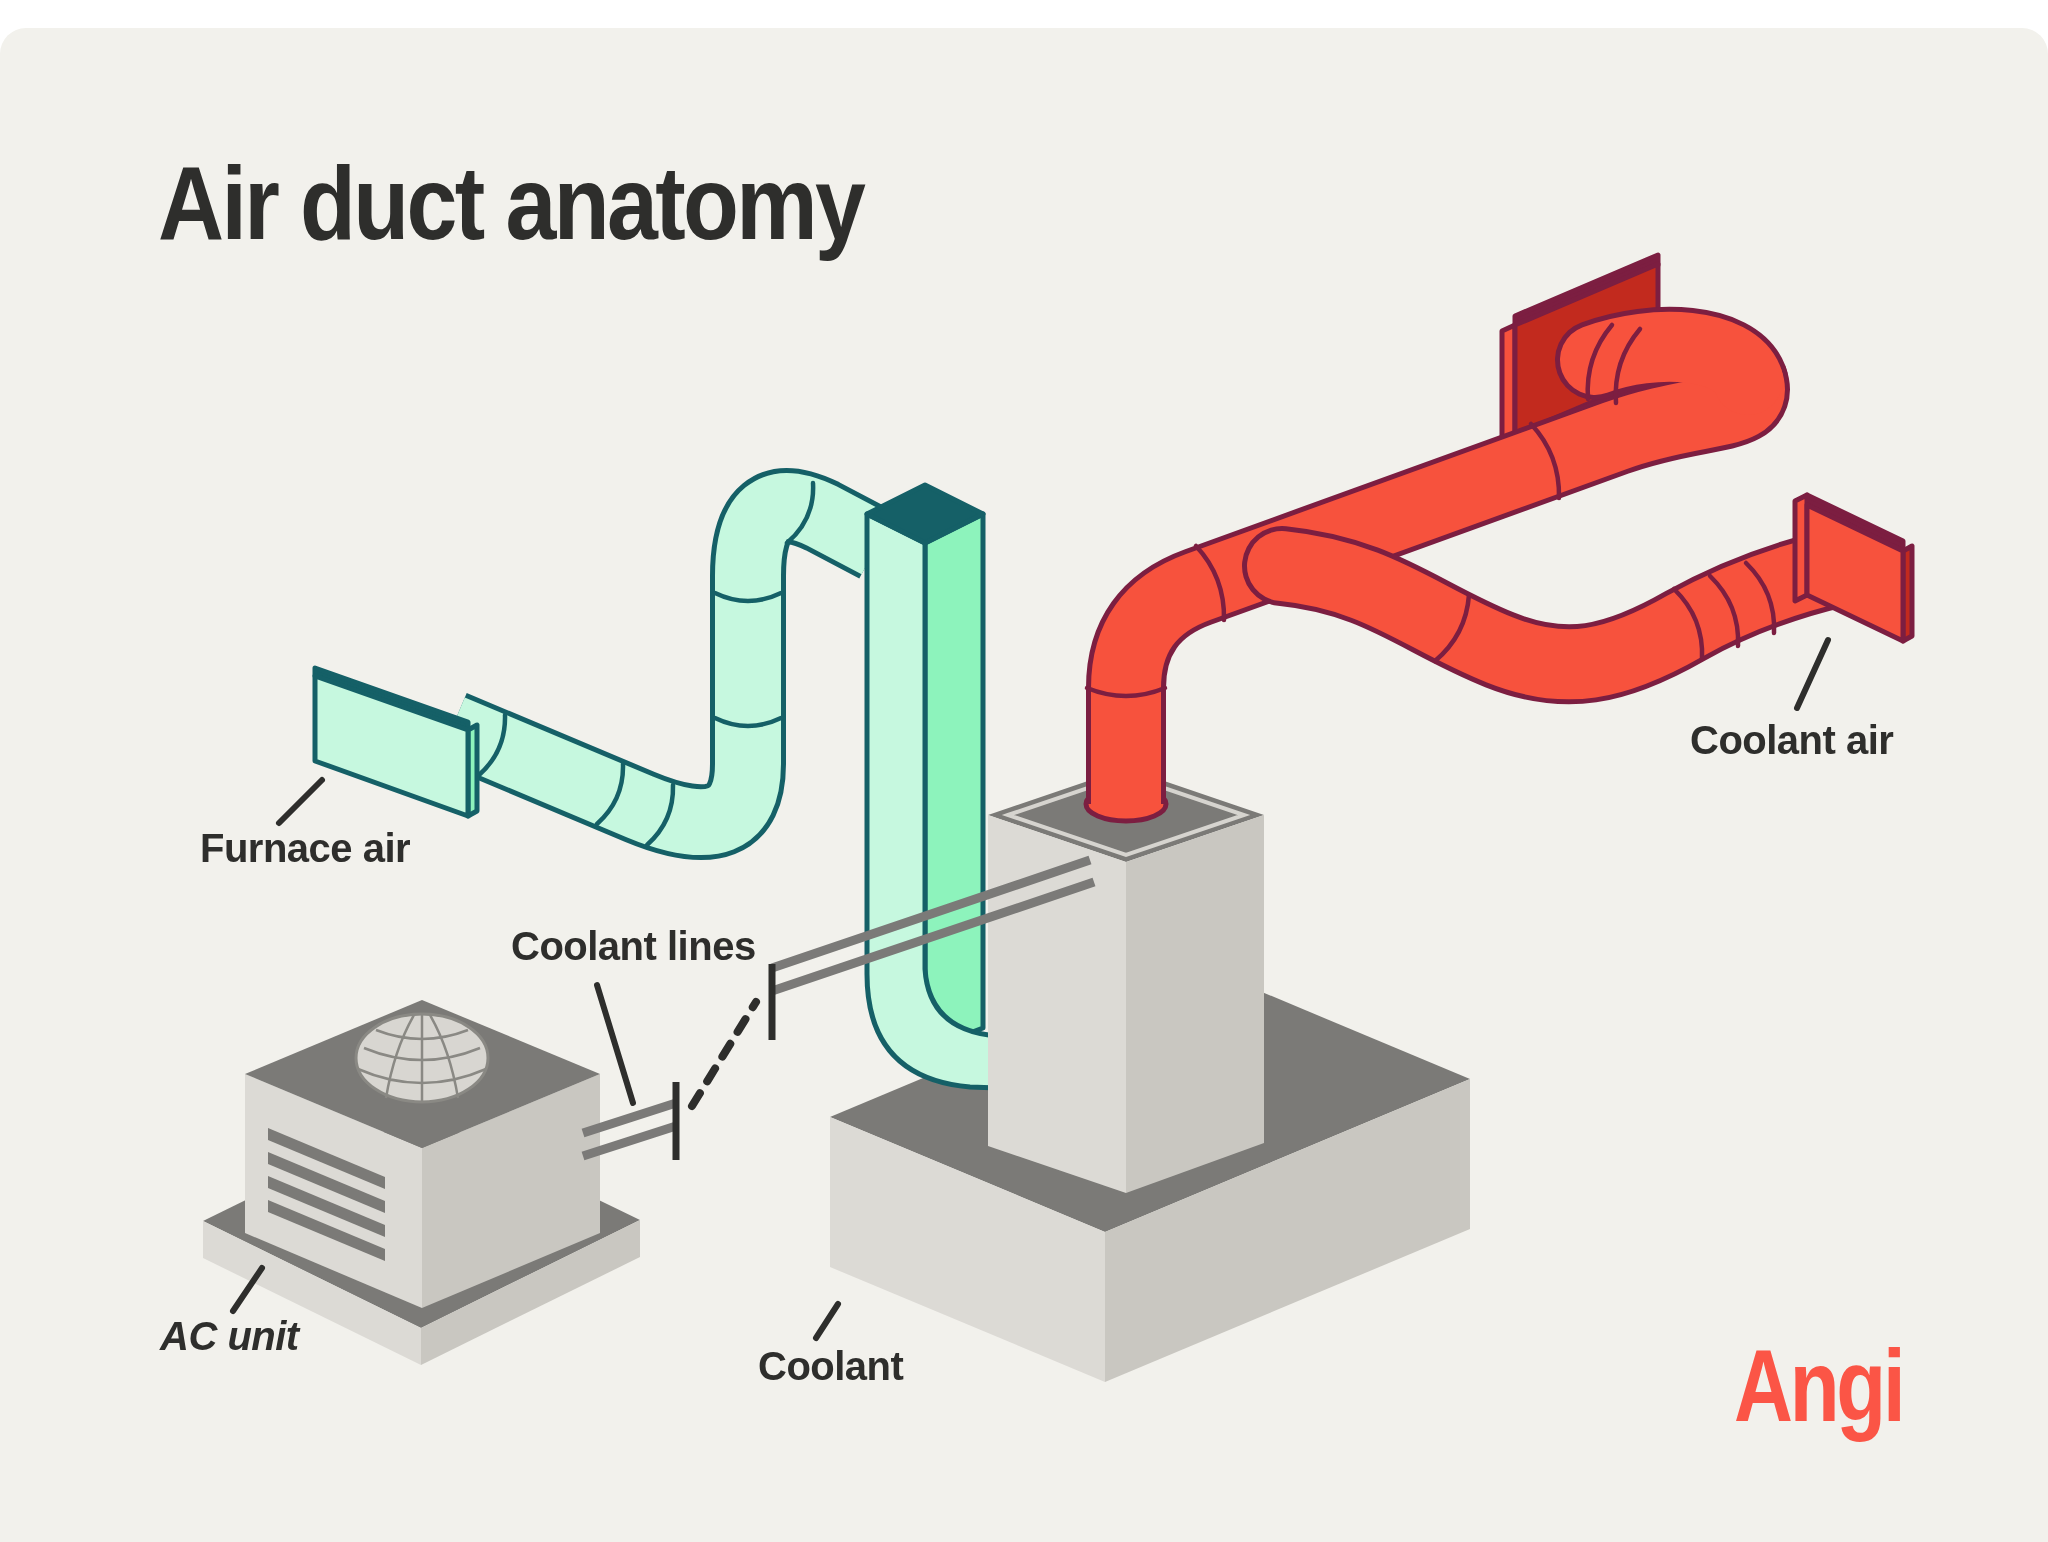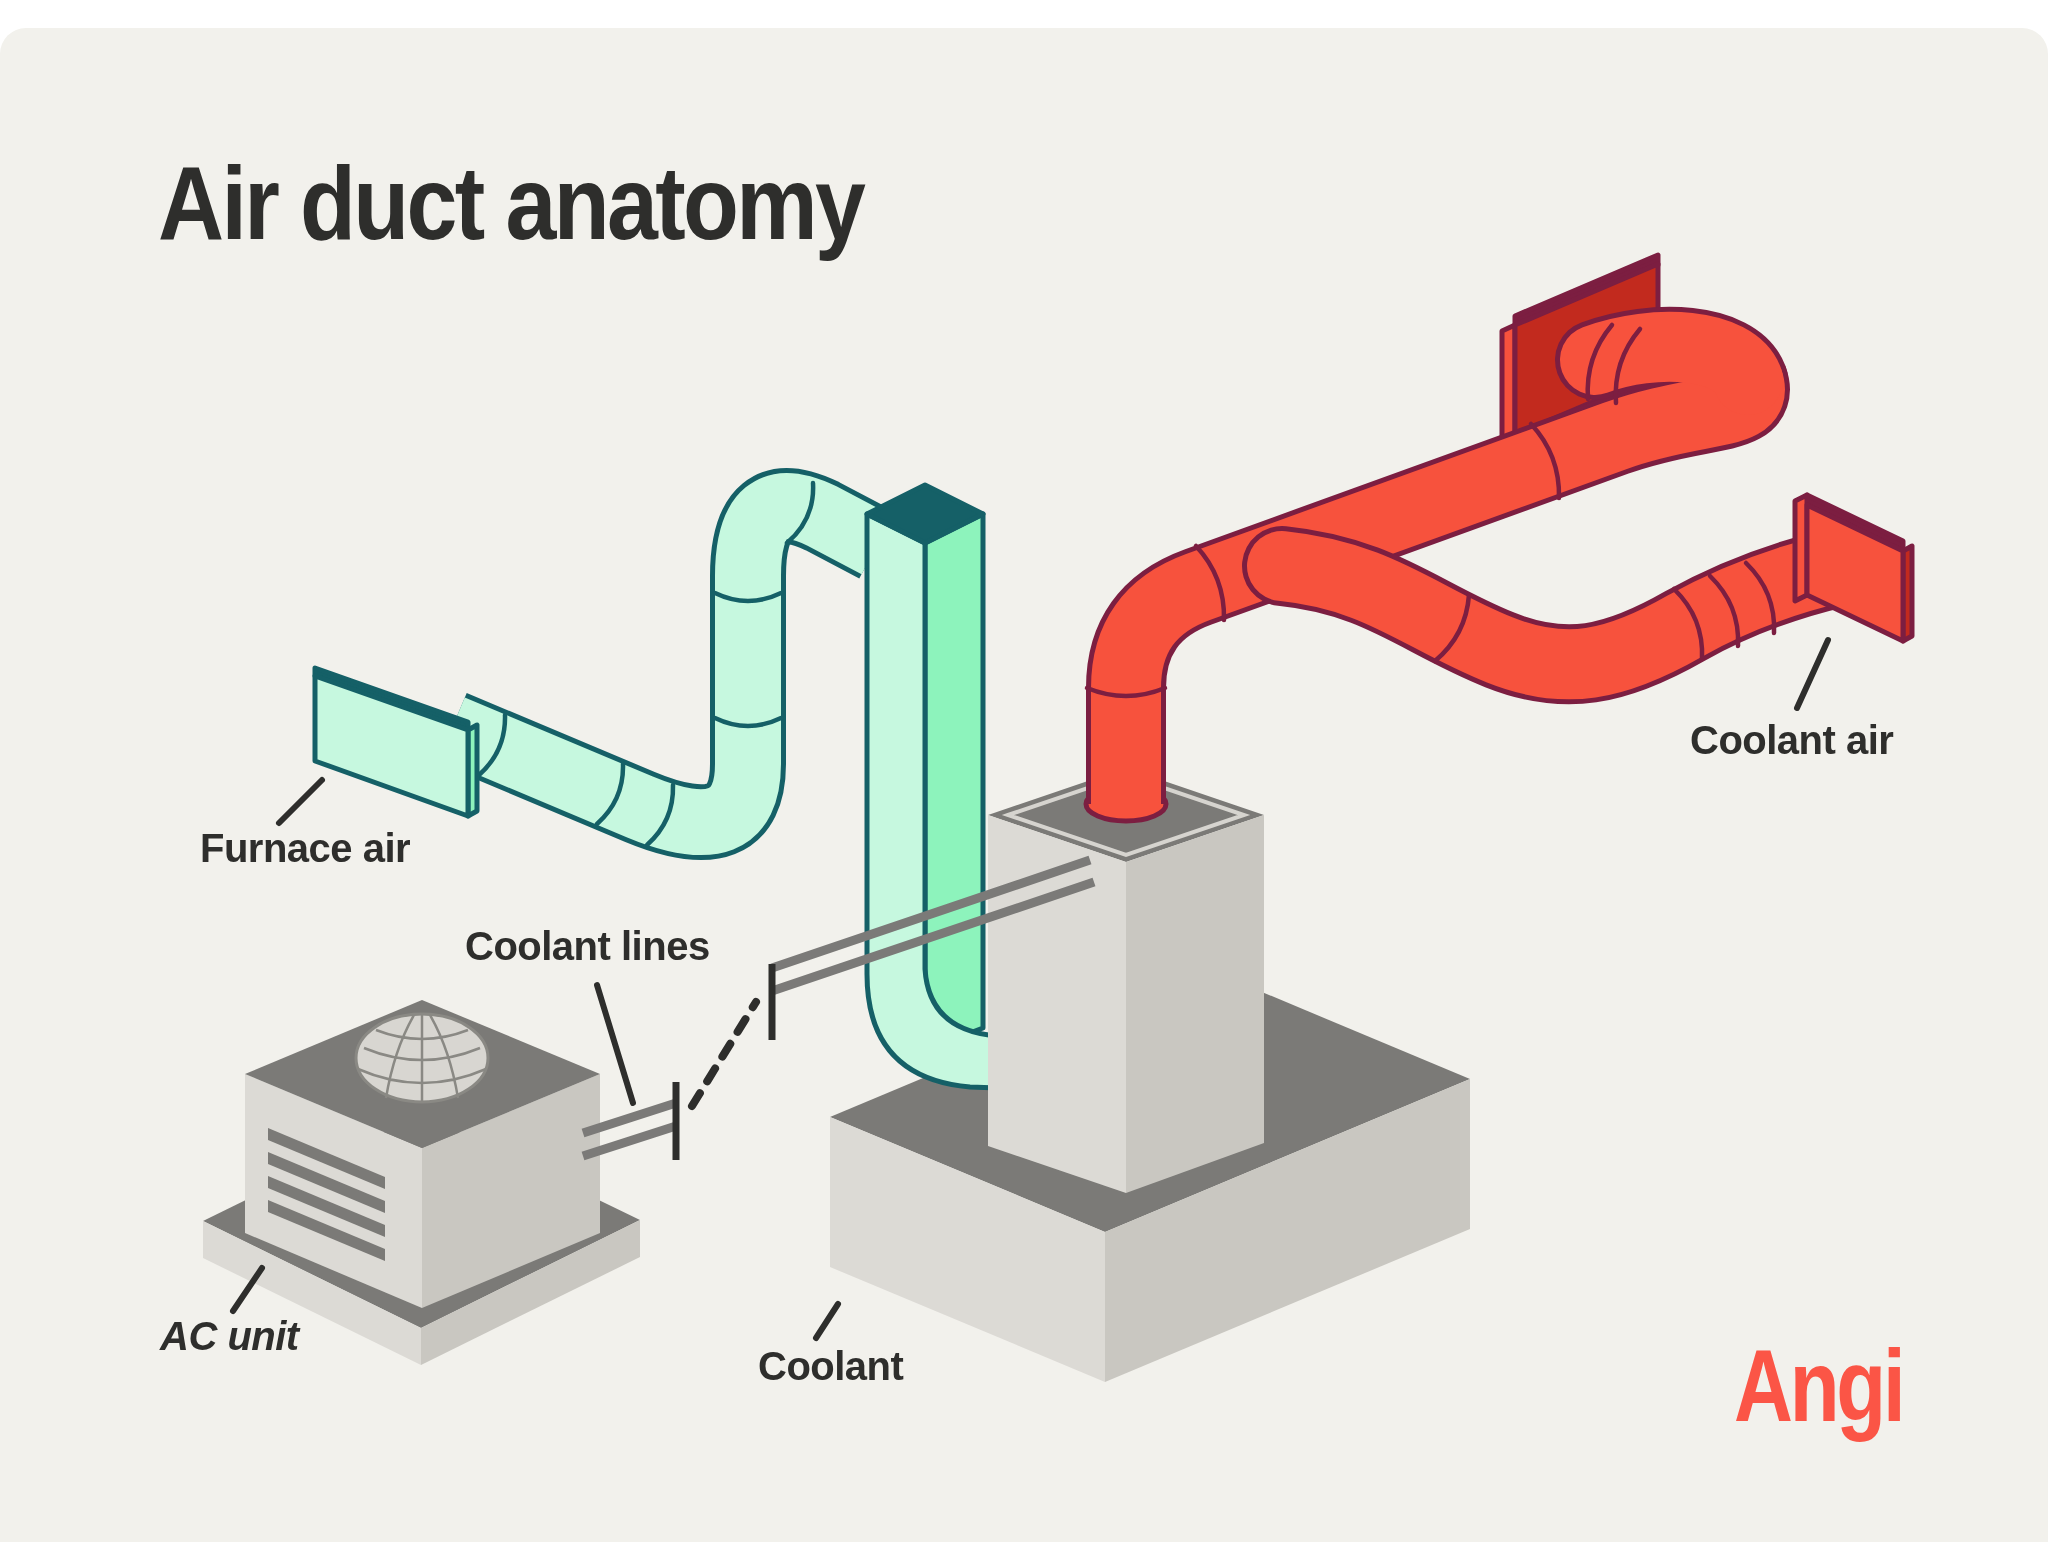--- a/index.html
+++ b/index.html
@@ -15,21 +15,21 @@
     position:absolute;left:158px;top:116px;
     font-size:104px;font-weight:800;letter-spacing:-3px;
     color:var(--c-text,#2e2e2c);
     transform:scaleX(0.88);transform-origin:left top;white-space:nowrap;
   }
   .label{
     position:absolute;font-size:40px;font-weight:700;
     color:var(--c-text,#2e2e2c);white-space:nowrap;letter-spacing:-0.5px;
   }
   .label-return{left:200px;top:798px;}
-  .label-coolant{left:465px;top:896px;}
+  .label-coolant{left:511px;top:896px;}
   .label-ac{left:160px;top:1286px;font-style:italic;}
   .label-furnace{left:758px;top:1316px;}
   .label-supply{left:1690px;top:690px;}
   .logo{
     position:absolute;left:1734px;top:1300px;
     font-size:102px;font-weight:800;letter-spacing:-4px;
     color:var(--c-logo,#fb5546);
     transform:scaleX(0.80);transform-origin:left top;
   }
   

